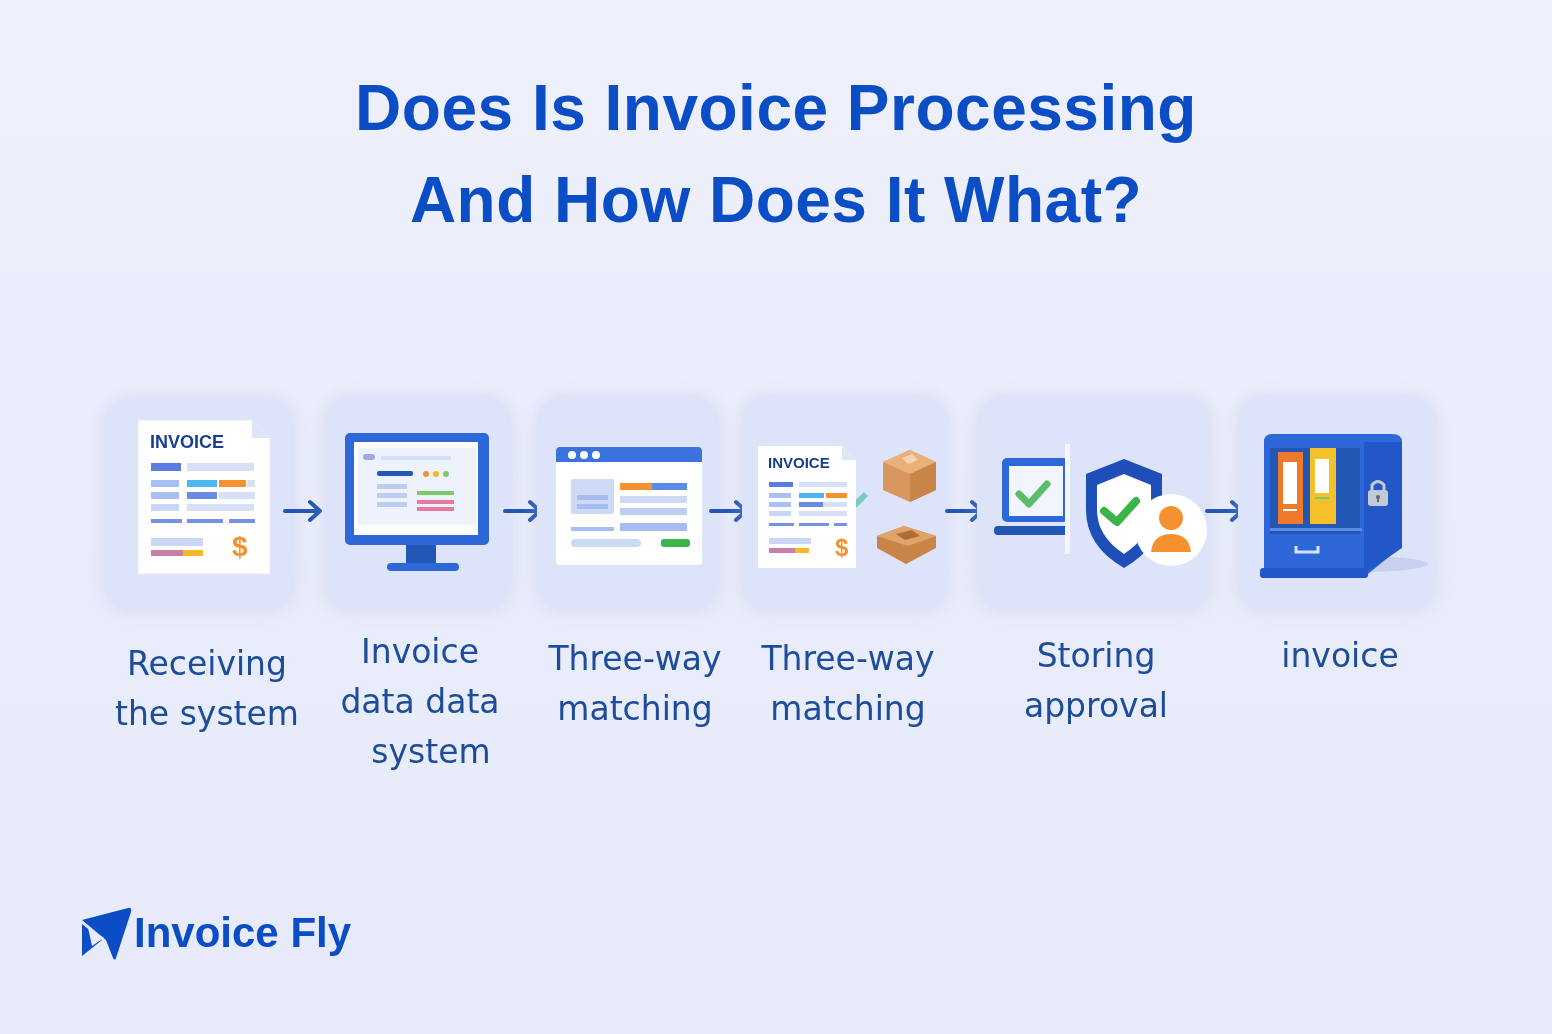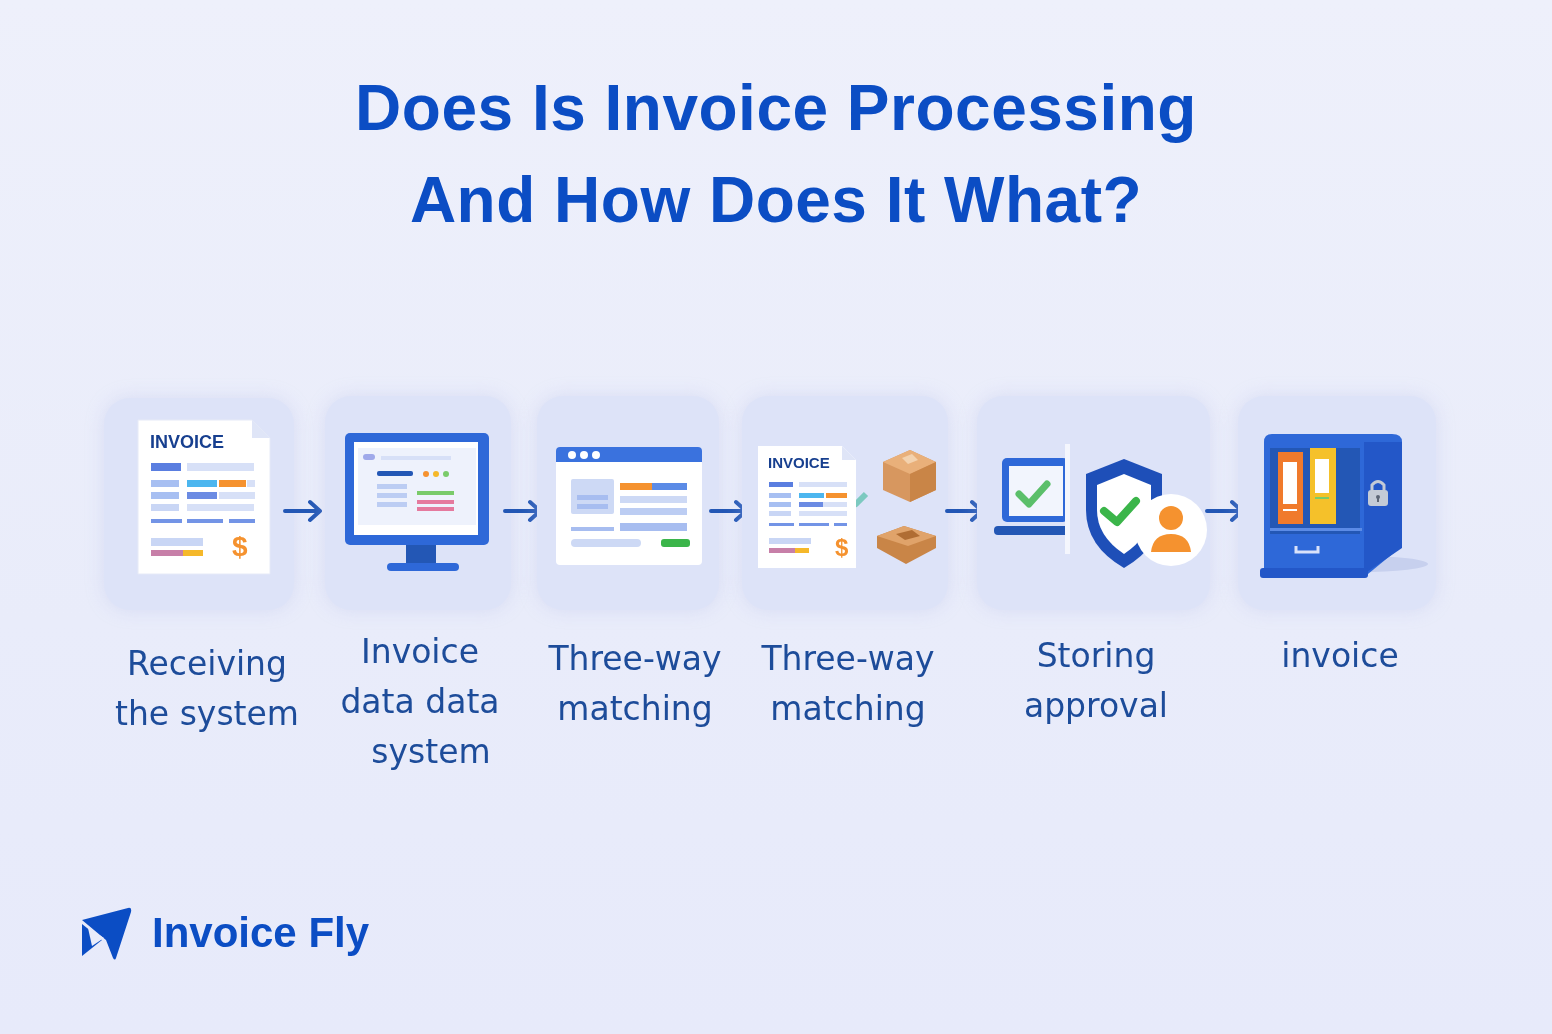--- a/index.html
+++ b/index.html
@@ -2,21 +2,21 @@
 <html><head>
 <meta charset="utf-8">
 <style>
   html,body{margin:0;padding:0;}
   body{width:1552px;height:1034px;background:linear-gradient(180deg,#eef0fb 0%,#e9ecfa 60%,#e7eafa 100%);font-family:"Liberation Sans",sans-serif;position:relative;overflow:hidden;}
   .title{position:absolute;left:0;top:62px;width:1552px;text-align:center;color:#0b4dc4;font-weight:bold;font-size:64px;line-height:92px;letter-spacing:0.5px;}
   .tile{position:absolute;background:#dde3f8;border-radius:26px;box-shadow:0 0 18px rgba(180,190,235,0.35);}
   .arrow{position:absolute;}
   .label{position:absolute;text-align:center;color:#1d4c9a;font-size:33px;line-height:50px;font-family:"DejaVu Sans",sans-serif;}
   .logo{position:absolute;left:78px;top:906px;display:flex;align-items:center;}
-  .logo-text{color:#0b4dc4;font-weight:bold;font-size:42px;margin-left:20px;}
+  .logo-text{color:#0b4dc4;font-weight:bold;font-size:42px;margin-left:2px;}
   svg{display:block;}
 </style>
 </head>
 <body>
 
 <div class="title">
   <div>Does Is Invoice Processing</div>
   <div>And How Does It What?</div>
 </div>
 

